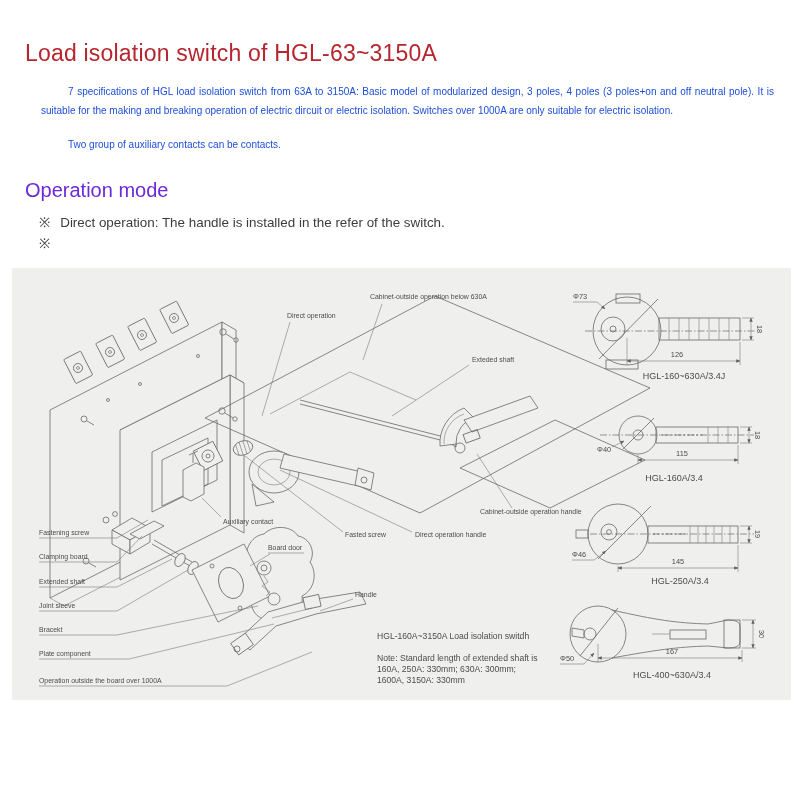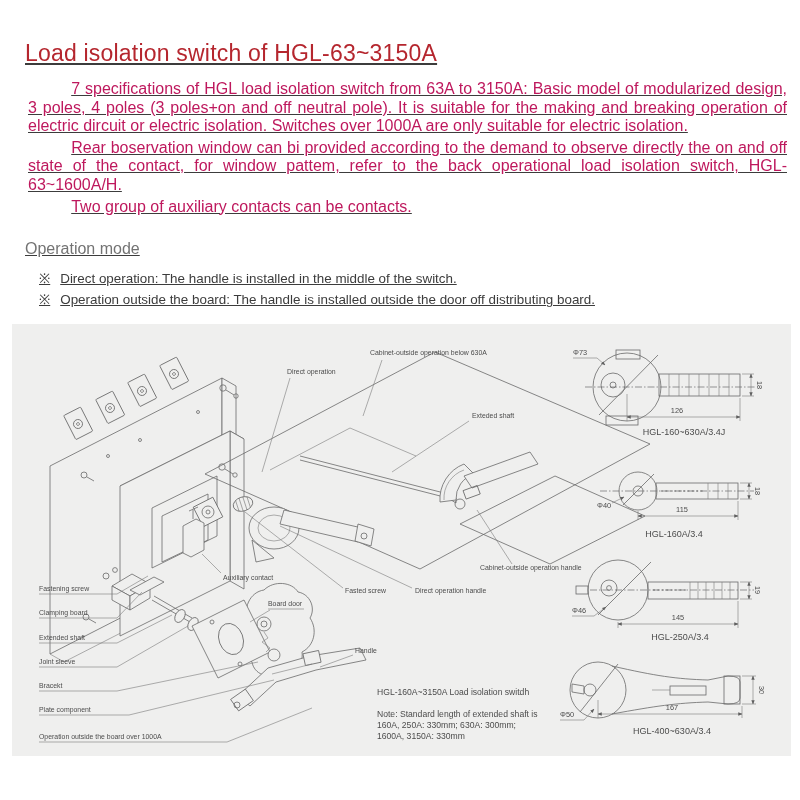--- a/index.html
+++ b/index.html
@@ -1,28 +1,28 @@
 <!DOCTYPE html>
 <html><head>
 <meta charset="utf-8">
 <style>
   html,body{margin:0;padding:0;}
   body{
     width:800px;height:800px;overflow:hidden;background:#ffffff;
     font-family:"Liberation Sans", sans-serif;color:#3c3c3c;
   }
-  .content{padding:40px 10px 0 25px;text-decoration:underline;}
+  .content{padding:40px 10px 0 25px;}
   h1{
     margin:0 0 13px 0;font-size:23px;font-weight:400;color:#b5262e;letter-spacing:.2px;
   }
   h2{
-    margin:24px 0 10px 0;font-size:16px;font-weight:400;color:#737373;
+    margin:24px 0 10px 0;font-size:20px;font-weight:400;color:#6d28d9;
   }
   .intro p{
-    margin:3px;font-size:16px;line-height:18.6px;text-align:justify;text-indent:2.7em;color:#be185d;
+    margin:16px;font-size:10px;line-height:18.6px;text-align:justify;text-indent:2.7em;color:#1d4ed8;
   }
   .bullets{margin:2px 0 0 14px;}
   .bullet{font-size:13.4px;line-height:21px;display:flex;}
   .bullet .mark{margin:0 10px 0 0;}
   .panel{
     margin:14px 0 0 12px;width:779px;height:432px;background:#efefee;
   }
   svg text{fill:#4c4c4c;}
   .lbl{font-size:6.9px;}
   .dim{font-size:7.4px;}
@@ -35,34 +35,32 @@
   .dot{fill:none;stroke:#6a6a6a;stroke-width:1;stroke-dasharray:2 2.4;}
 </style>
 </head>
 <body>
 
 <div class="content">
   <h1>Load isolation switch of HGL-63~3150A</h1>
 
   <div class="intro">
     <p>7 specifications of HGL load isolation switch from 63A to 3150A: Basic model of modularized design, 3 poles, 4 poles (3 poles+on and off neutral pole). It is suitable for the making and breaking operation of electric dircuit or electric isolation. Switches over 1000A are only suitable for electric isolation.</p>
-    <p>Rear boservation window can bi provided according to the demand to observe directly the on and off state of the contact, for window pattem, refer to the back operational load isolation switch,  HGL-63~1600A/H.</p>
     <p>Two group of auxiliary contacts can be contacts.</p>
   </div>
 
   <h2>Operation mode</h2>
 
   <div class="bullets">
     <div class="bullet">
       <span class="mark">※</span>
-      <span>Direct operation: The handle is installed in the middle of the switch.</span>
+      <span>Direct operation: The handle is installed in the refer of the switch.</span>
     </div>
     <div class="bullet">
       <span class="mark">※</span>
-      <span>Operation outside the board: The handle is installed outside the door off distributing board.</span>
     </div>
   </div>
 </div>
 
 <div class="panel">
 <svg width="779" height="432" viewBox="0 0 779 432" xmlns="http://www.w3.org/2000/svg">
   <defs>
     <marker id="arr" viewBox="0 0 10 10" refX="9" refY="5" markerWidth="7" markerHeight="7" orient="auto-start-reverse">
       <path d="M0,1 L10,5 L0,9 Z" fill="#5f5f5f"></path>
     </marker>

